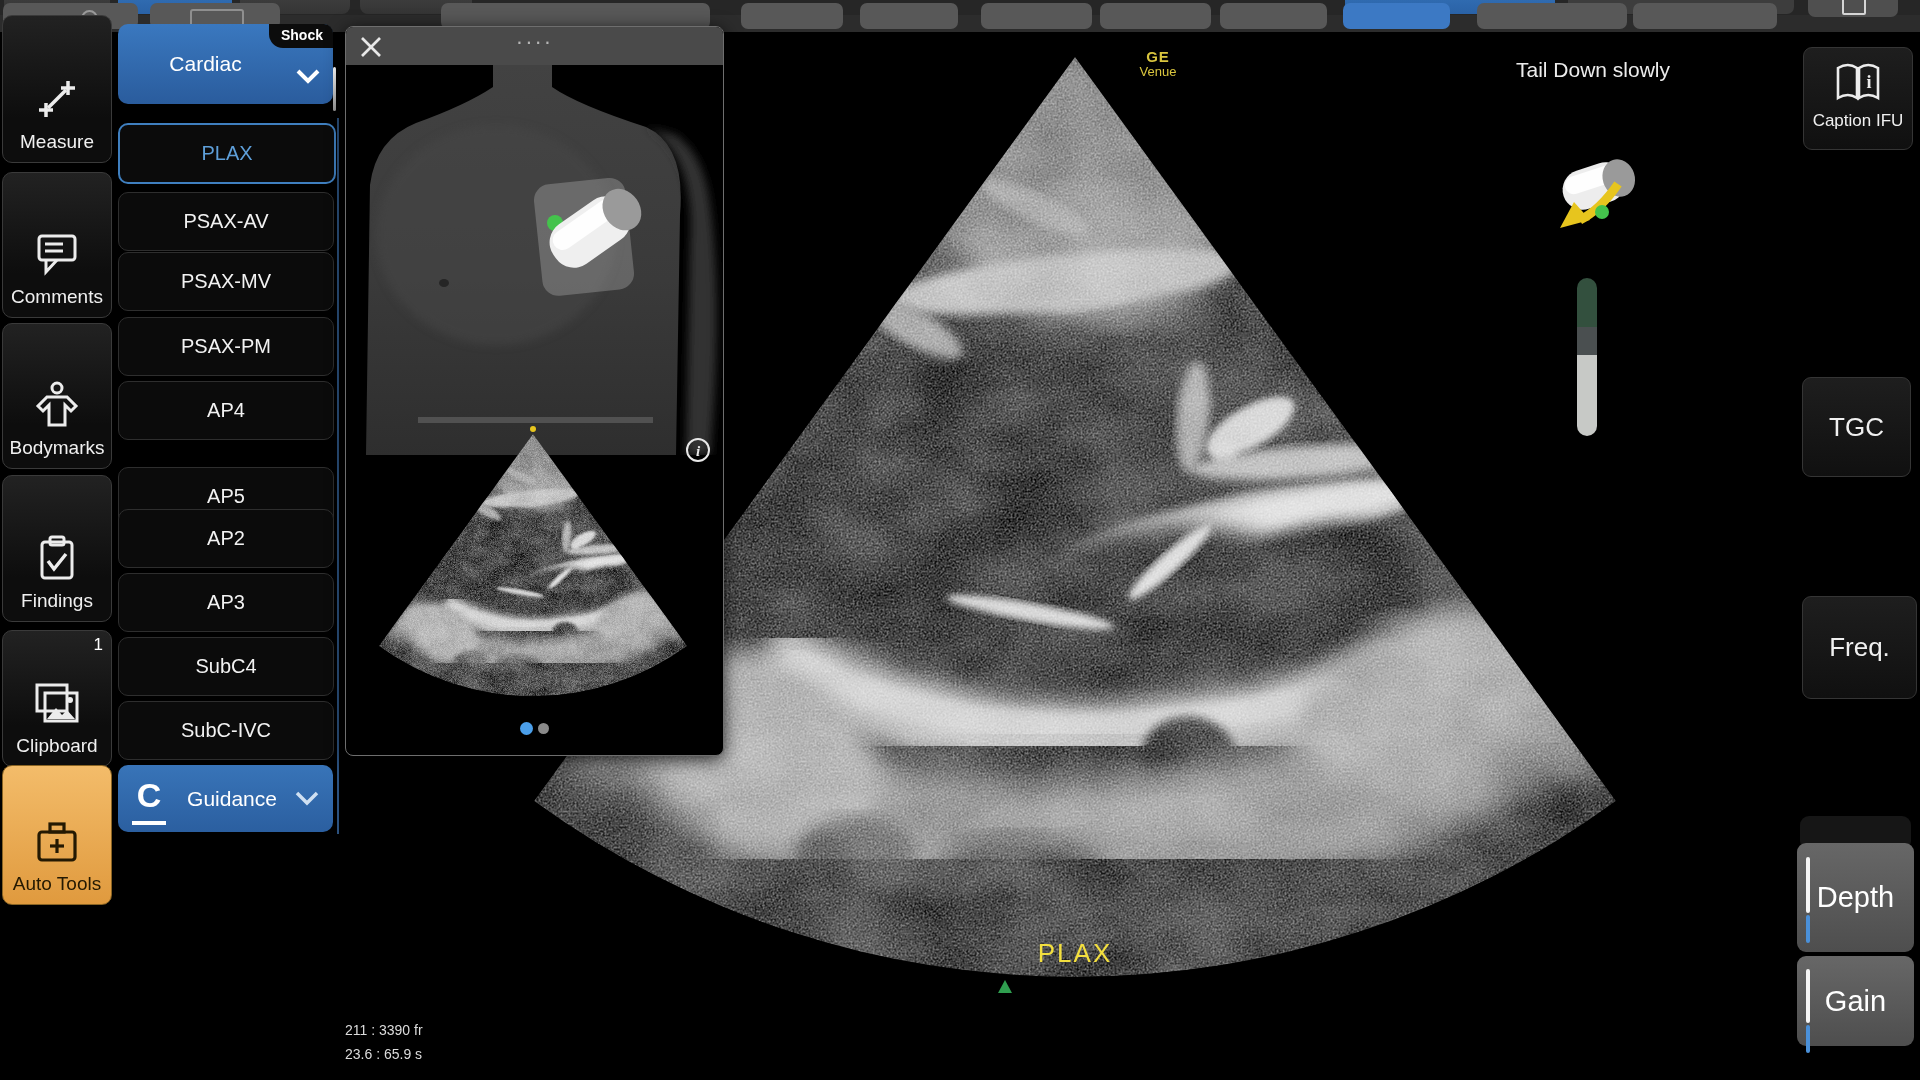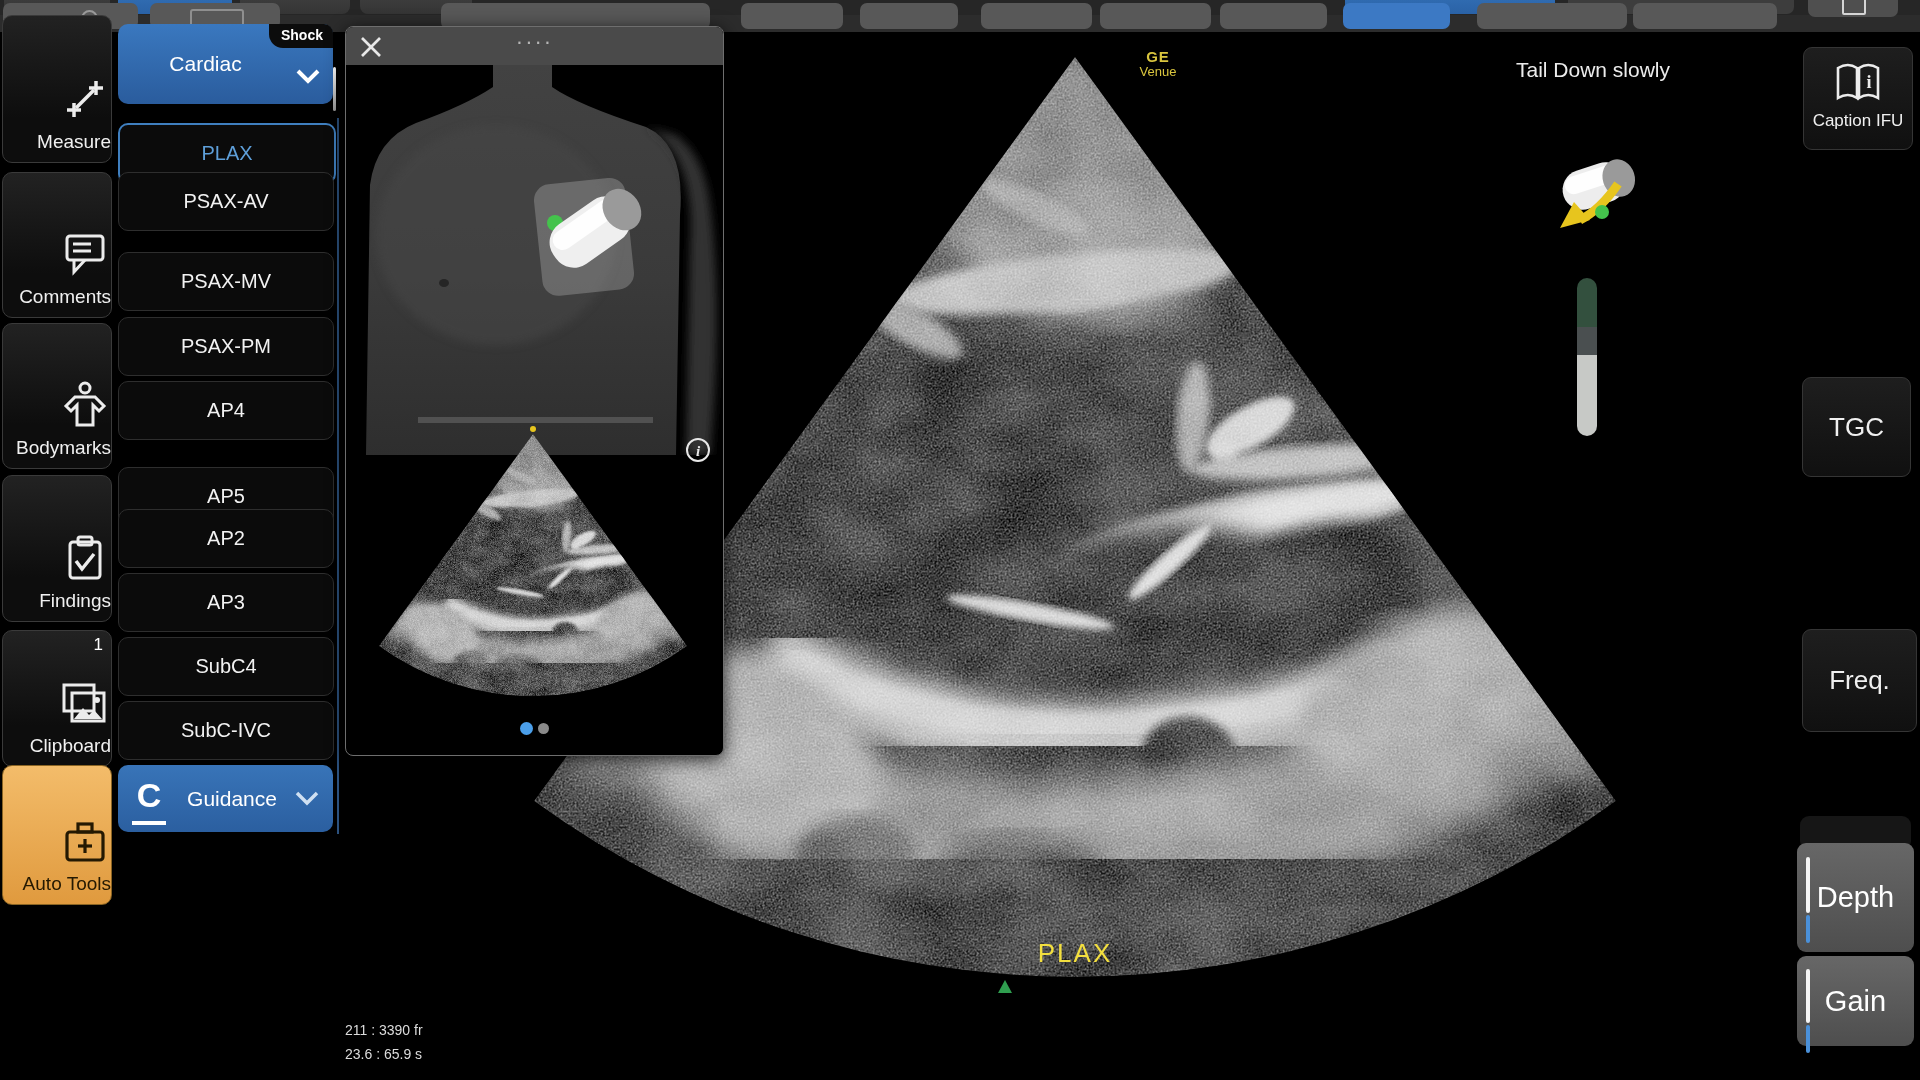--- a/index.html
+++ b/index.html
@@ -13,21 +13,21 @@
   .toptab{position:absolute;top:-28px;height:42px;border-radius:8px;
           background:linear-gradient(#4a4a4a,#353535);color:#ddd;font-size:19px;
           display:flex;align-items:center;justify-content:center;}
   .toptab.active{background:linear-gradient(#3b7cc4,#2a62a6);color:#fff;}
   .topright{position:absolute;top:-28px;height:42px;border-radius:7px;font-size:19px;
           display:flex;align-items:center;justify-content:center;color:#ddd;}
 
   
   .side-btn{left:2px;width:110px;border-radius:10px;border:1px solid #3a3a3a;
             background:linear-gradient(#222 0%,#0d0d0d 70%);
-            display:flex;flex-direction:column;align-items:flex-end;justify-content:flex-end;
+            display:flex;flex-direction:column;align-items:center;justify-content:flex-end;
             padding-bottom:9px;box-sizing:border-box;z-index:20;}
   .side-btn .lbl{color:#f0f0f0;font-size:19px;margin-top:6px;}
   .side-btn svg{display:block;}
   #auto-tools{background:linear-gradient(#f3bc6a,#e09a3e);border:1px solid #8a6423;}
   #auto-tools .lbl{color:#241902;}
   .badge{position:absolute;top:4px;right:8px;color:#fff;font-size:17px;}
 
   
   #preset-drop{left:118px;top:24px;width:215px;height:80px;border-radius:10px;
       background:linear-gradient(#3a78bf,#2a5c9d);z-index:20;}
@@ -79,21 +79,21 @@
       font-size:26px;letter-spacing:2px;z-index:6;}
   #frame-info{left:345px;top:1018px;color:#dcdcdc;font-size:14px;line-height:24px;z-index:6;}
 
   
   .rp-dark{background:linear-gradient(#1e1e1e,#101010);border:1px solid #353535;
       border-radius:9px;color:#f0f0f0;display:flex;align-items:center;justify-content:center;
       z-index:20;box-sizing:border-box;}
   #caption-ifu{left:1803px;top:47px;width:110px;height:103px;flex-direction:column;font-size:17px;
       padding-bottom:6px;}
   #tgc-btn{left:1802px;top:377px;width:109px;height:100px;font-size:26px;}
-  #freq-btn{left:1802px;top:596px;width:115px;height:103px;font-size:26px;margin-top:33px;}
+  #freq-btn{left:1802px;top:596px;width:115px;height:103px;font-size:26px;}
   #depth-tab{left:1800px;top:816px;width:111px;height:34px;background:#161616;
       border-radius:9px;z-index:19;}
   .rp-light{background:linear-gradient(#676767,#4e4e4e);border-radius:9px;color:#fff;
       display:flex;align-items:center;justify-content:center;z-index:20;font-size:29px;}
   #depth-btn{left:1797px;top:843px;width:117px;height:109px;}
   #gain-btn{left:1797px;top:956px;width:117px;height:90px;}
   .vtrack{position:absolute;left:9px;width:4px;border-radius:2px;}
   .vtrack.white{background:#f5f5f5;}
   .vtrack.blue{background:#4a90d9;}
 
@@ -346,21 +346,21 @@
     <svg id="preset-chevron" width="26" height="16" viewBox="0 0 26 16">
       <polyline points="3,3 13,13 23,3" stroke="#fff" stroke-width="4" fill="none"></polyline>
     </svg>
   </div>
   <div id="views-border" class="abs"></div>
   <div id="scroll-thumb" class="abs"></div>
 
   <div class="abs view-btn selected" style="top:123px;">
       <span>PLAX</span>
     </div>
-  <div class="abs view-btn" style="top:172px;">
+  <div class="abs view-btn" style="top:192px;">
       <span>PSAX-AV</span>
     </div>
   <div class="abs view-btn" style="top:252px;">
       <span>PSAX-MV</span>
     </div>
   <div class="abs view-btn" style="top:317px;">
       <span>PSAX-PM</span>
     </div>
   <div class="abs view-btn" style="top:381px;">
       <span>AP4</span>

